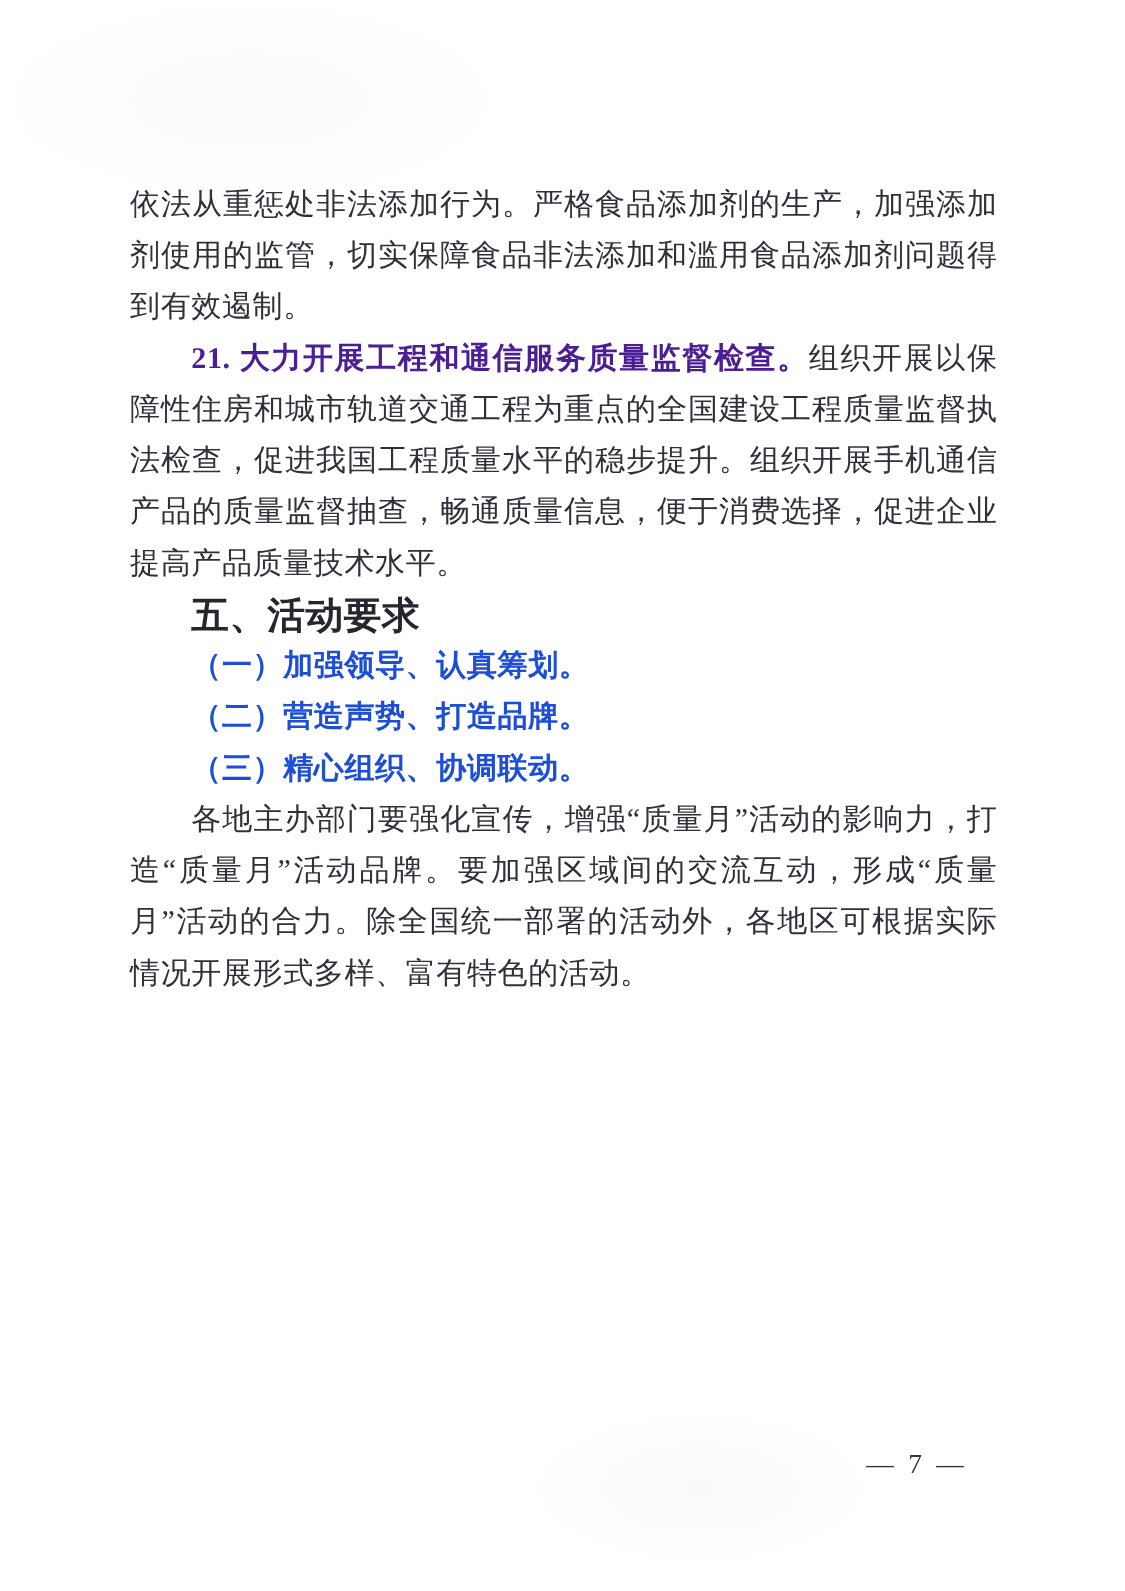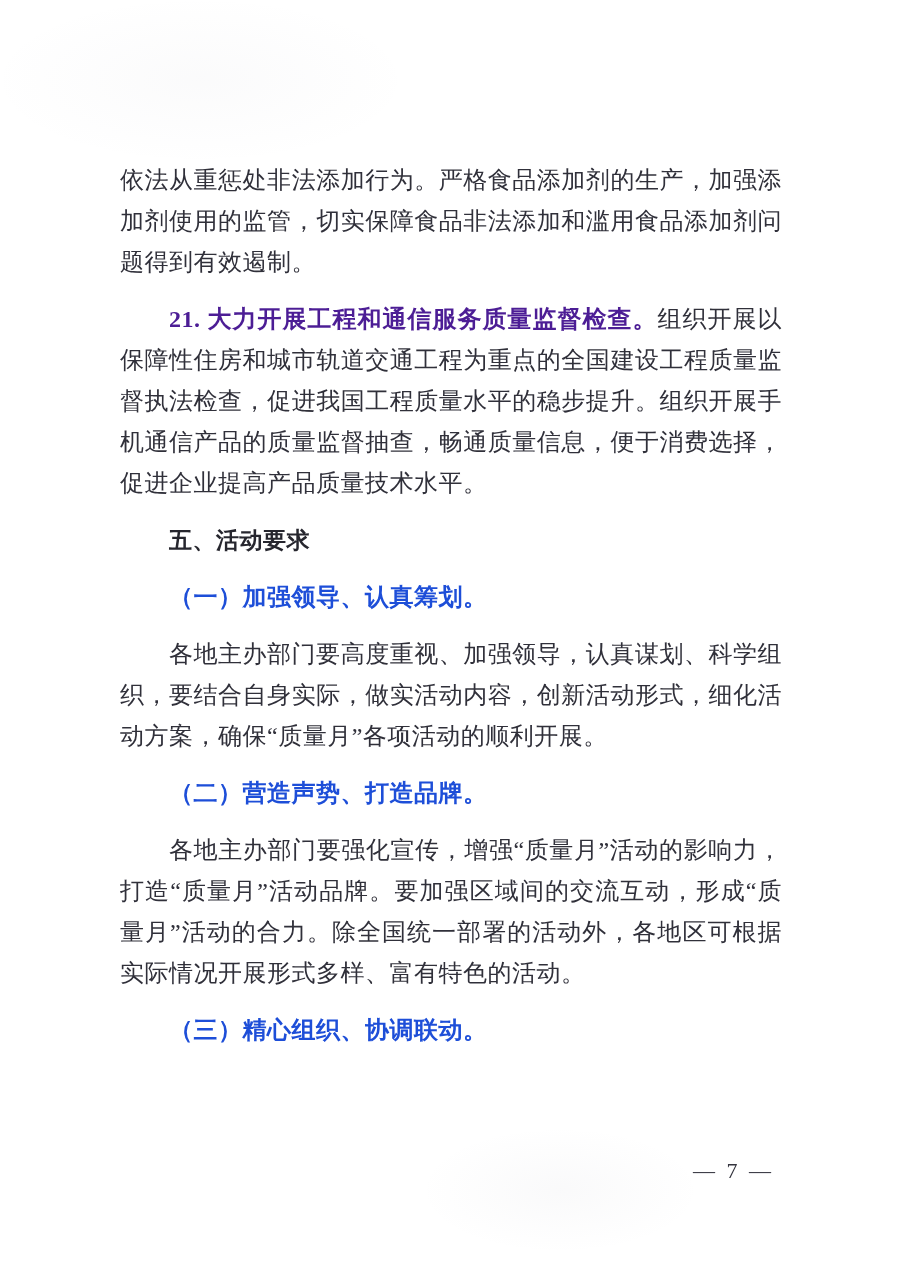--- a/index.html
+++ b/index.html
@@ -32,34 +32,34 @@
     left: 104px;
     top: 144px;
     width: 694px;
     font-size: 24px;
     line-height: 41px;
     text-align: justify;
     text-justify: inter-ideograph;
     letter-spacing: 0.5px;
   }
   .text-block p {
-    margin: 16px;
+    margin: 0;
     padding: 0;
   }
   .indent {
     text-indent: 49px;
   }
   .lead-bold {
     font-weight: bold;
     color: #4c1d95;
   }
   .heading-hei {
     font-family: "Liberation Sans", "DejaVu Sans", sans-serif;
     font-weight: bold;
-    font-size: 23px;
+    font-size: 30px;
     color: #26262e;
   }
   .sub-heading {
     font-weight: bold;
     color: #1d4ed8;
   }
   .page-number {
     position: absolute;
     top: 1158px;
     right: 126px;
@@ -77,26 +77,25 @@
   <div class="text-block">
 
     <p>依法从重惩处非法添加行为。严格食品添加剂的生产，加强添加剂使用的监管，切实保障食品非法添加和滥用食品添加剂问题得到有效遏制。</p>
 
     <p class="indent"><span class="lead-bold">21. 大力开展工程和通信服务质量监督检查。</span><span>组织开展以保障性住房和城市轨道交通工程为重点的全国建设工程质量监督执法检查，促进我国工程质量水平的稳步提升。组织开展手机通信产品的质量监督抽查，畅通质量信息，便于消费选择，促进企业提高产品质量技术水平。</span></p>
 
     <p class="indent heading-hei">五、活动要求</p>
 
     <p class="indent sub-heading">（一）加强领导、认真筹划。</p>
 
-    <p class="indent">各地主办部门要高度重视、加强领导，认真谋划、科学组织，要结合自身实际，做实活动内容，创新活动形式，细化活动方案，确保“质量月”各项活动的顺利开展。</p>
 
     <p class="indent sub-heading">（二）营造声势、打造品牌。</p>
 
+    <p class="indent sub-heading">（三）精心组织、协调联动。</p>
+
     <p class="indent">各地主办部门要强化宣传，增强“质量月”活动的影响力，打造“质量月”活动品牌。要加强区域间的交流互动，形成“质量月”活动的合力。除全国统一部署的活动外，各地区可根据实际情况开展形式多样、富有特色的活动。</p>
-
-    <p class="indent sub-heading">（三）精心组织、协调联动。</p>
 
 
   </div>
 
   <div class="page-number">— 7 —</div>
 
 </div>
 
 </body></html>

